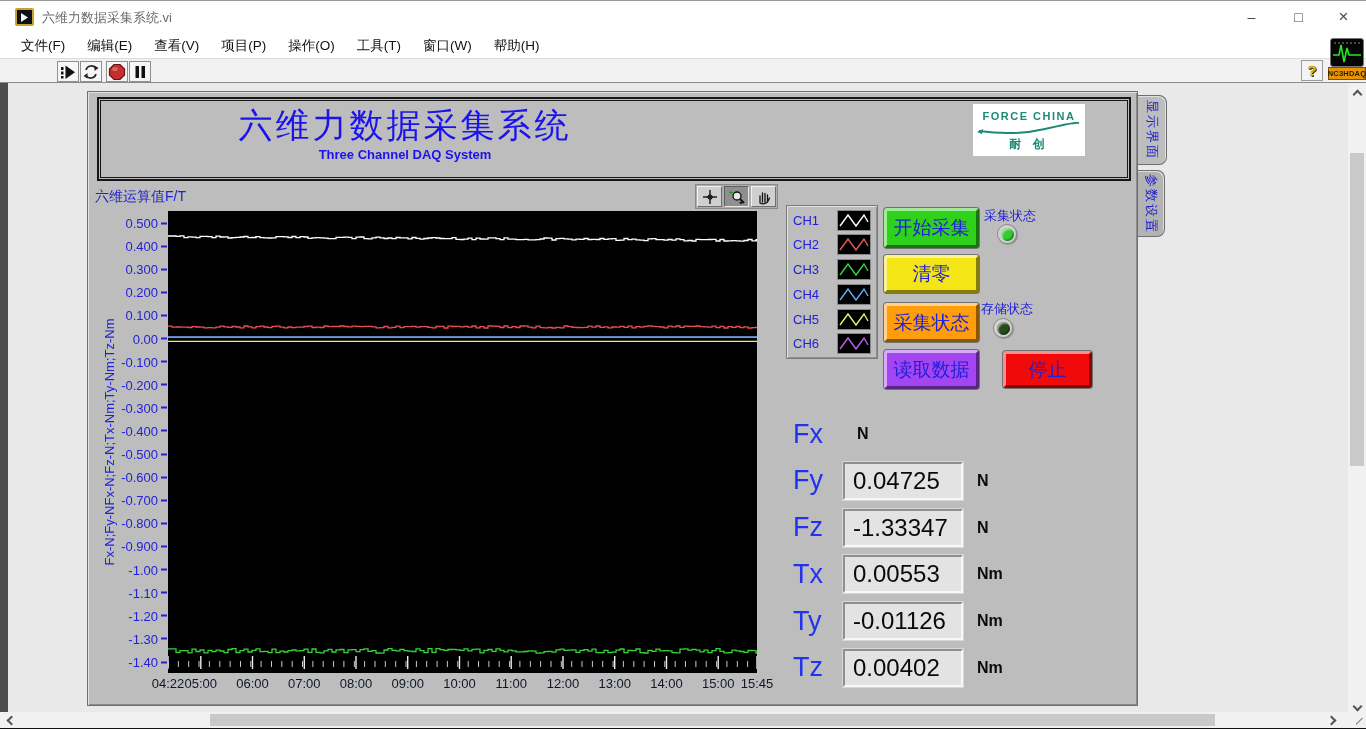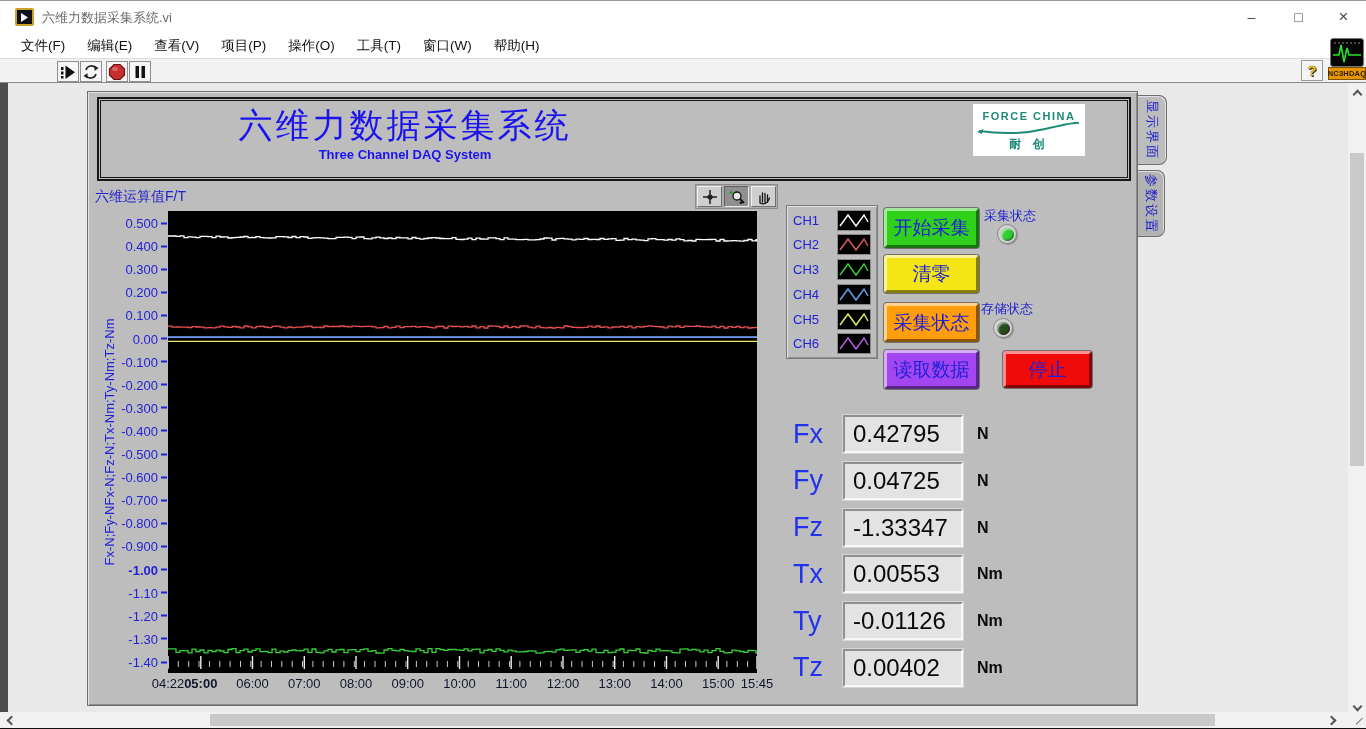--- a/index.html
+++ b/index.html
@@ -333,21 +333,21 @@
         <i></i>
       </div>
       <div class="ytick" style="top: 522.368px;">
         <span>-0.800</span>
         <i></i>
       </div>
       <div class="ytick" style="top: 545.474px;">
         <span>-0.900</span>
         <i></i>
       </div>
-      <div class="ytick" style="top: 568.579px; font-weight: bold;">
+      <div class="ytick" style="top: 568.579px;">
         <span>-1.00</span>
         <i></i>
       </div>
       <div class="ytick" style="top: 591.684px;">
         <span>-1.10</span>
         <i></i>
       </div>
       <div class="ytick" style="top: 614.789px;">
         <span>-1.20</span>
         <i></i>
@@ -356,21 +356,21 @@
         <span>-1.30</span>
         <i></i>
       </div>
       <div class="ytick" style="top: 661px;">
         <span>-1.40</span>
         <i></i>
       </div>
     </div>
   <div class="abs" id="x-ticks" style="left:0;top:0;">
       <div class="xtick" style="left: 168px;">04:22</div>
-      <div class="xtick" style="left: 200.77px; font-weight: bold;">05:00</div>
+      <div class="xtick" style="left: 200.77px;">05:00</div>
       <div class="xtick" style="left: 252.512px;">06:00</div>
       <div class="xtick" style="left: 304.255px;">07:00</div>
       <div class="xtick" style="left: 355.997px;">08:00</div>
       <div class="xtick" style="left: 407.739px;">09:00</div>
       <div class="xtick" style="left: 459.482px;">10:00</div>
       <div class="xtick" style="left: 511.224px;">11:00</div>
       <div class="xtick" style="left: 562.966px;">12:00</div>
       <div class="xtick" style="left: 614.709px;">13:00</div>
       <div class="xtick" style="left: 666.451px;">14:00</div>
       <div class="xtick" style="left: 718.193px;">15:00</div>
@@ -427,23 +427,20 @@
   <div class="abs ctl-label" style="left:981px;top:299px;">存储状态</div>
   <div class="abs led" style="left:993px;top:317px;">
       <span id="led-store" style="background: rgb(39, 77, 26);"></span>
     </div>
   <div class="abs btn3d" id="btn-read" style="left: 884px; top: 349px; width: 95px; height: 39px; background: rgb(164, 69, 242);">读取数据</div>
   <div class="abs btn3d" id="btn-stop" style="left: 1003px; top: 350px; width: 89px; height: 37px; background: rgb(240, 10, 10);">停止</div>
 
   <div class="abs readouts" id="readouts">
       <div class="ro-row">
         <span class="ro-label">Fx</span>
-        <div class="ro-box">
-          <span class="ro-value">0.42795</span>
-        </div>
         <span class="ro-unit">N</span>
       </div>
       <div class="ro-row">
         <span class="ro-label">Fy</span>
         <div class="ro-box">
           <span class="ro-value">0.04725</span>
         </div>
         <span class="ro-unit">N</span>
       </div>
       <div class="ro-row">

